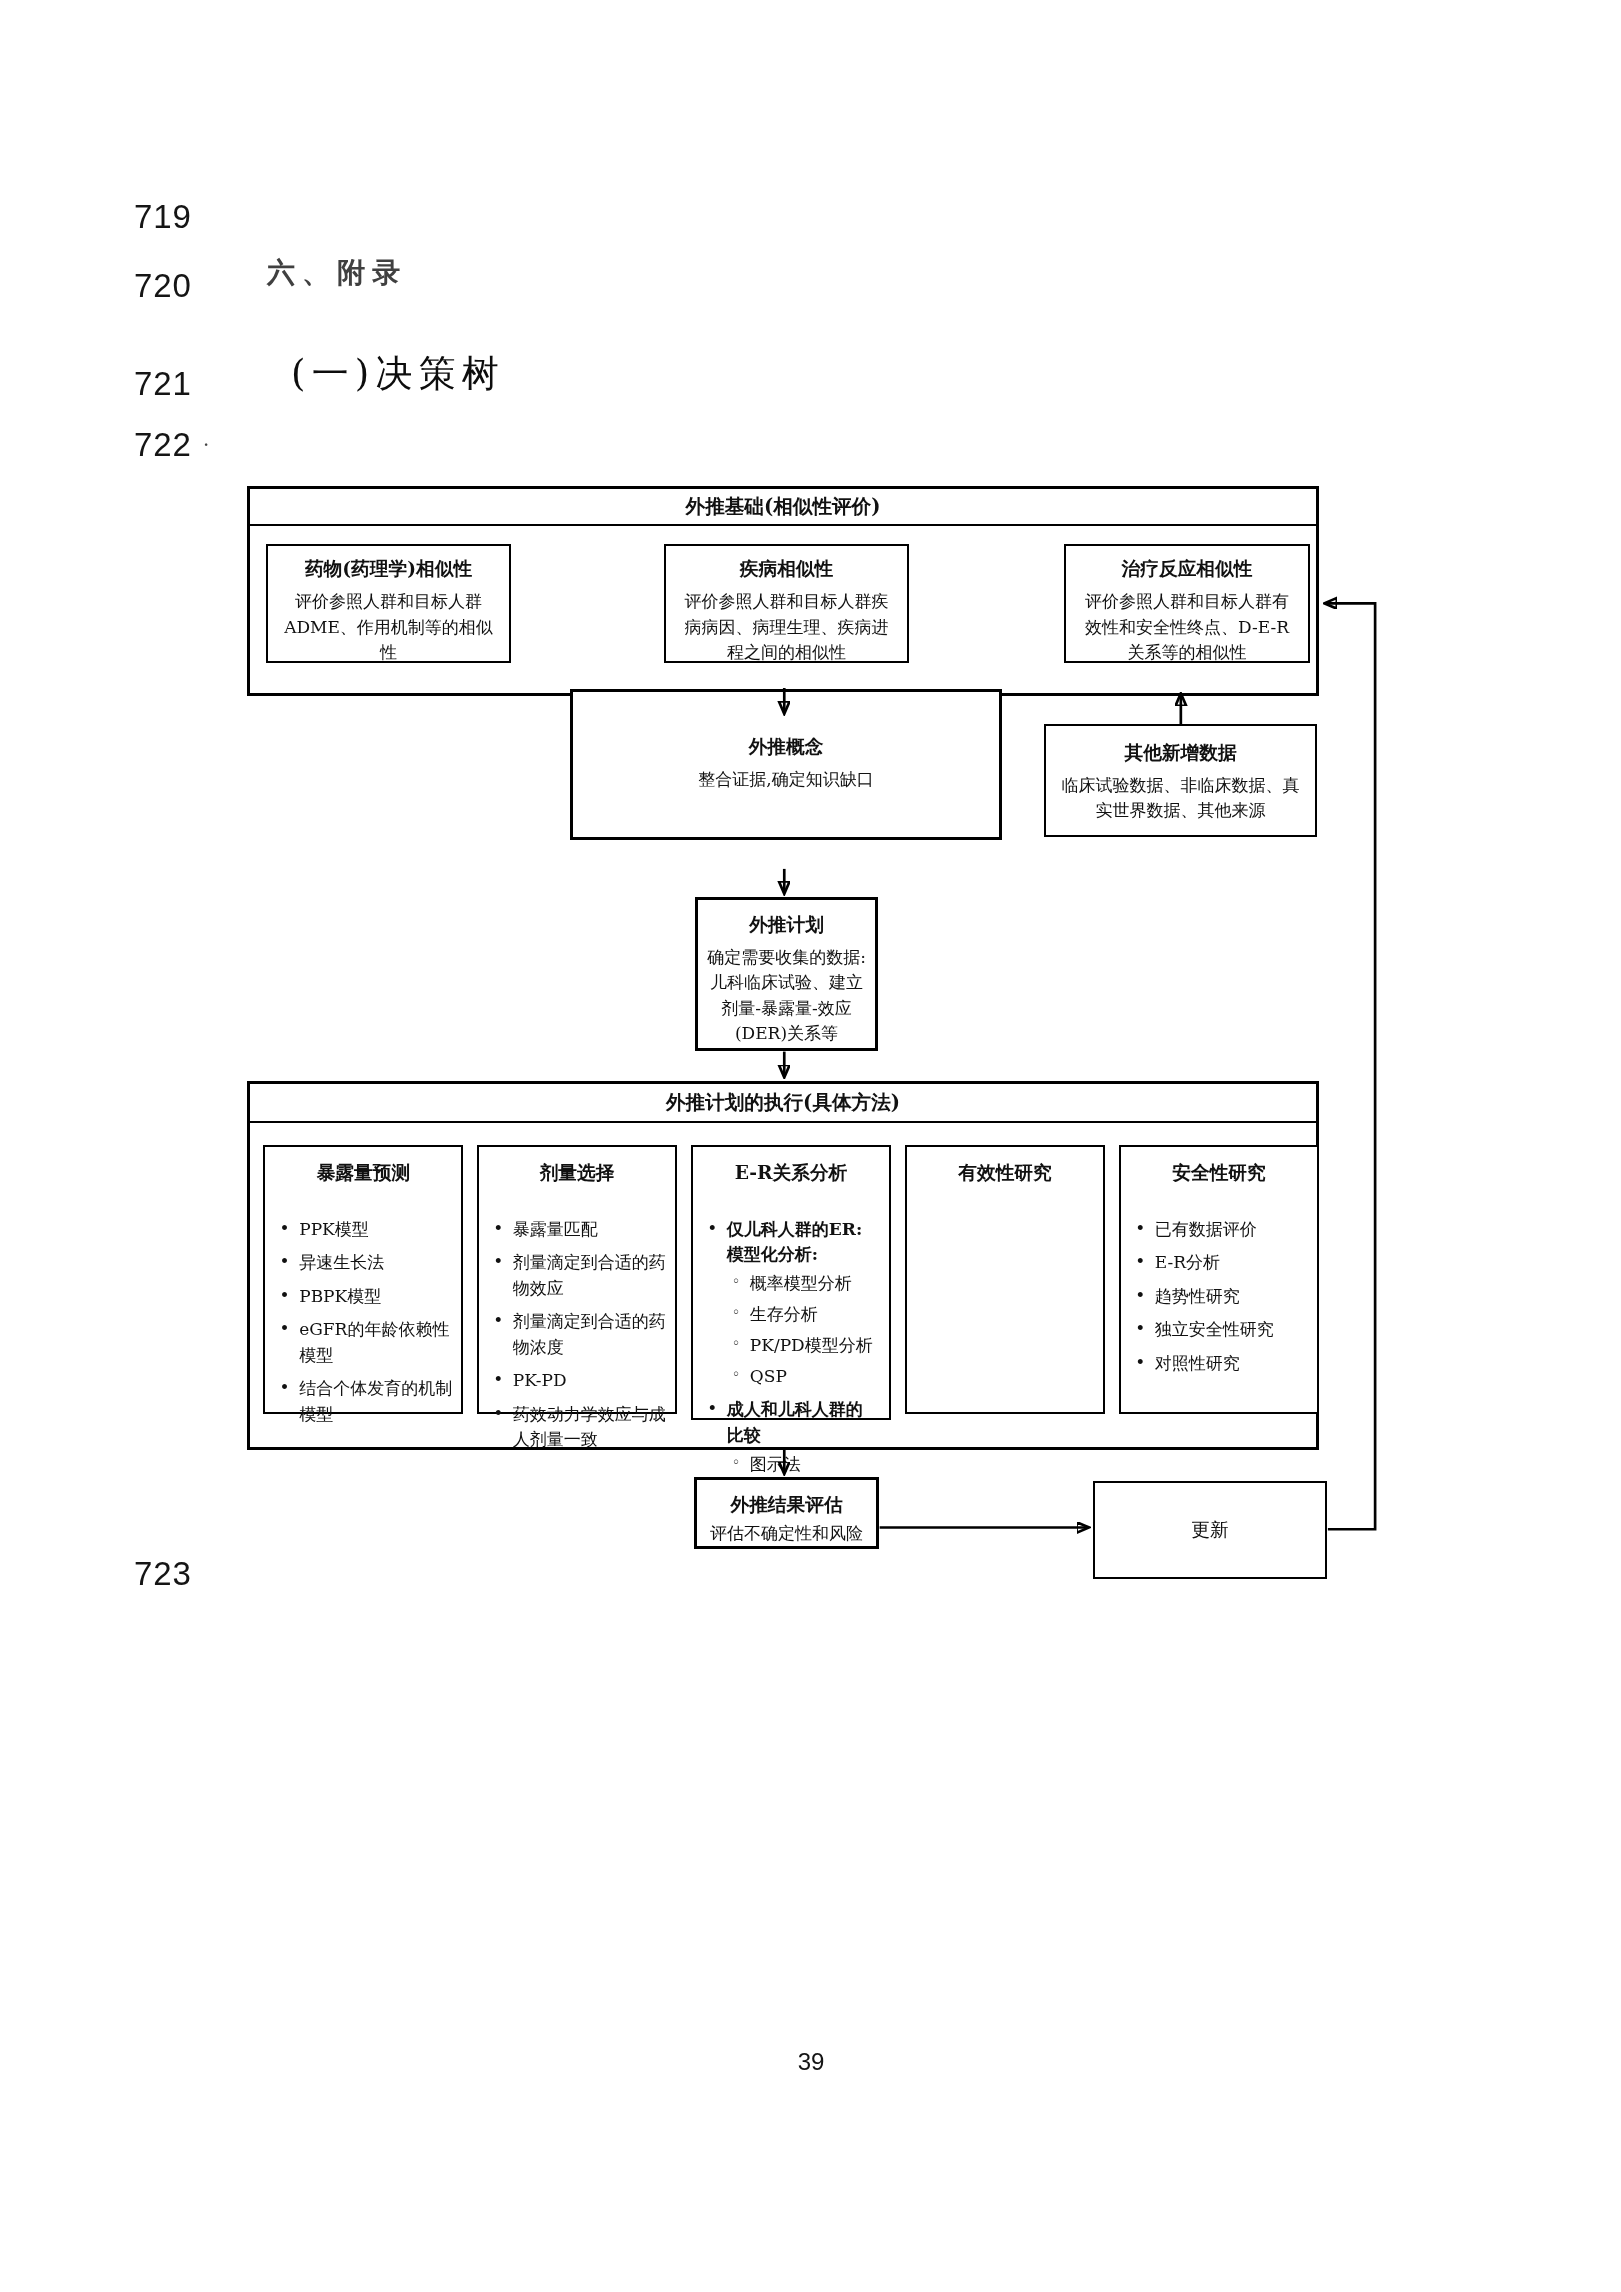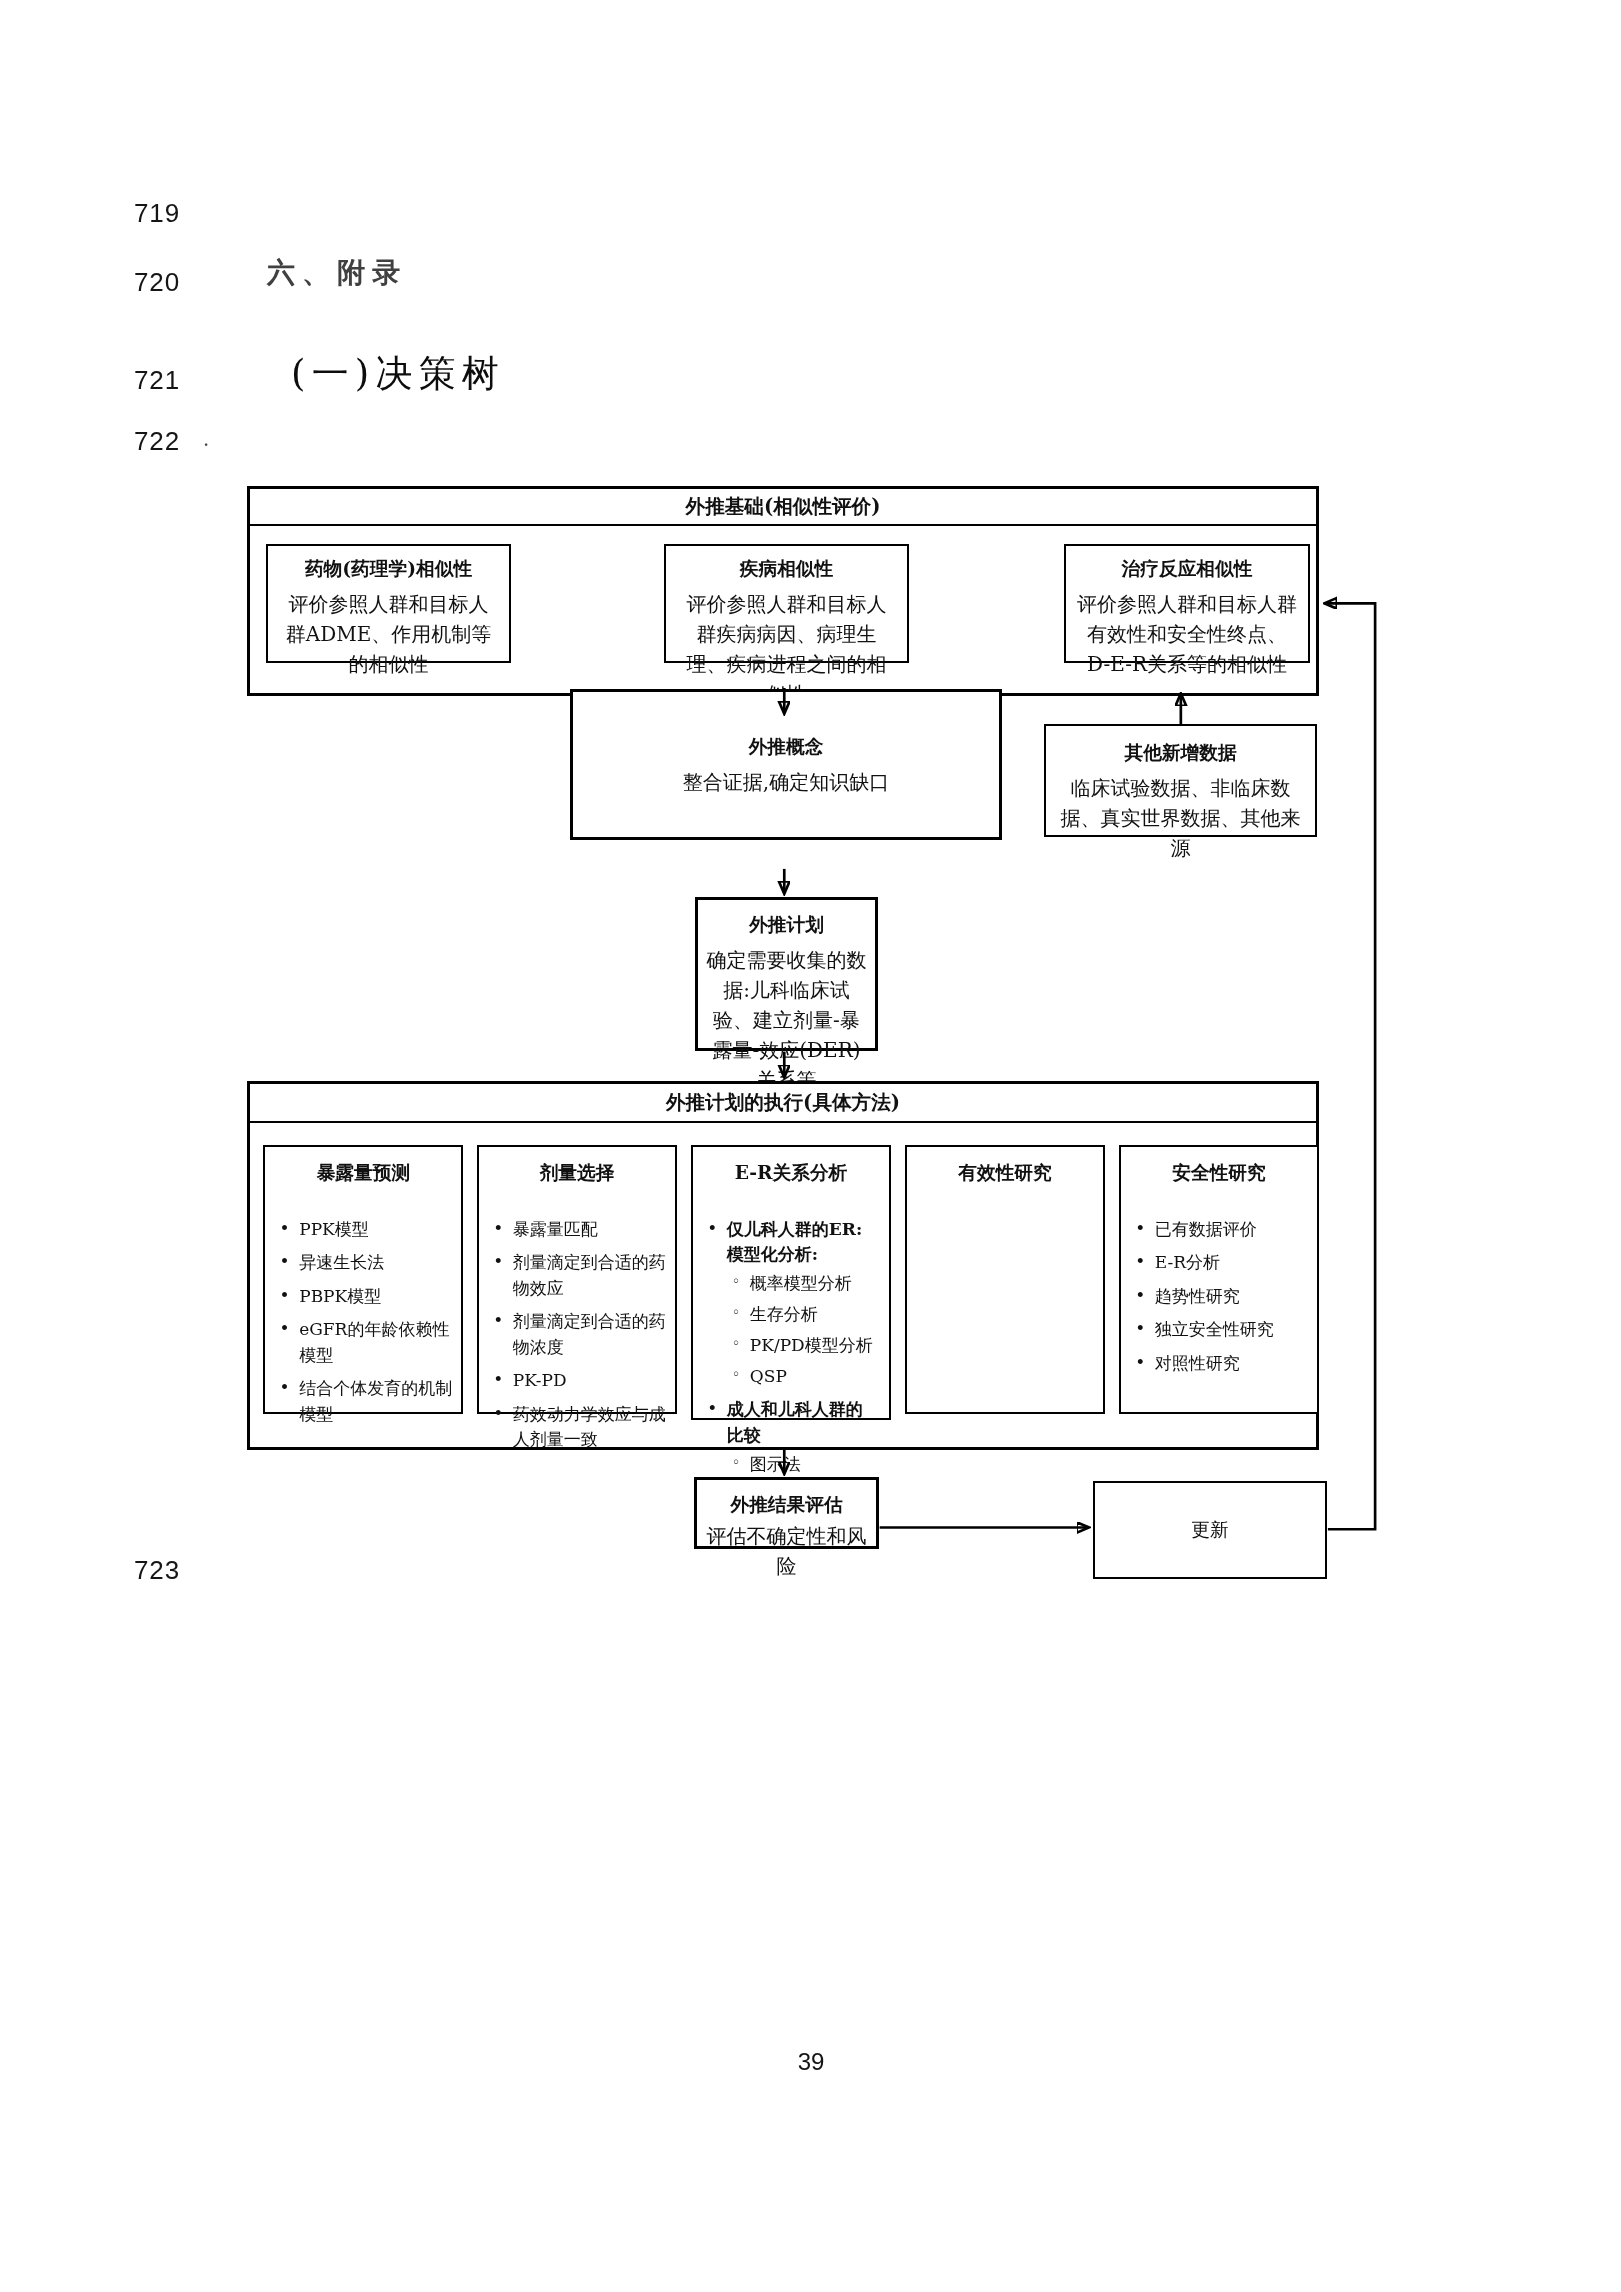--- a/index.html
+++ b/index.html
@@ -7,21 +7,21 @@
     position:relative;
     width:1622px;height:2293px;
     background:#ffffff;
     color:#111;
     font-family:"DejaVu Serif","Liberation Serif",serif;
     overflow:hidden;
   }
   .lineno{
     position:absolute;left:134px;width:80px;
     font-family:"Liberation Sans","DejaVu Sans",sans-serif;
-    font-size:26px;color:#151515;letter-spacing:0.9px;
+    font-size:33px;color:#151515;letter-spacing:0.9px;
   }
   .h1{
     position:absolute;left:267px;top:254px;
     font-size:28px;font-weight:bold;letter-spacing:7.1px;color:#404040;
   }
   .h2{
     position:absolute;left:291px;top:349px;
     font-size:37px;font-weight:500;letter-spacing:6.2px;color:#0d0d0d;
   }
   .stray{position:absolute;left:203px;top:428px;font-size:19.6px;color:#444;}
@@ -31,21 +31,21 @@
   }
   
   .fbox{position:absolute;background:#fff;border:2.7px solid #000;box-sizing:border-box;}
   .container{border-width:3.6px;}
   .band{
     box-sizing:border-box;width:100%;border-bottom:2.7px solid #000;
     display:flex;align-items:center;justify-content:center;
     font-size:19.6px;font-weight:bold;
   }
   .btitle{font-size:18.7px;font-weight:bold;text-align:center;line-height:1.45;}
-  .bbody{font-size:20px;text-align:center;line-height:1.5;margin-top:7.1px;padding:0 7.1px;}
+  .bbody{font-size:17px;text-align:center;line-height:1.5;margin-top:7.1px;padding:0 7.1px;}
   
   .col{position:absolute;background:#fff;border:2.7px solid #000;box-sizing:border-box;padding:10.7px 5.3px 5.3px 5.3px;}
   .col .btitle{margin-top:1.8px;}
   ul.blist{list-style:none;margin:30px 0 0 0;padding:0 3.6px 0 28.5px;font-size:17px;line-height:1.5;}
   ul.blist>li{position:relative;margin-bottom:8px;}
   ul.blist>li::before{content:"\2022";position:absolute;left:-19.6px;top:-0.9px;font-size:17px;}
   ul.sublist{list-style:none;margin:3.6px 0 0 0;padding:0 0 0 23px;}
   ul.sublist>li{position:relative;margin-bottom:5.3px;}
   ul.sublist>li::before{content:"\25E6";position:absolute;left:-18px;top:0px;font-size:14.3px;}
   .group-label{font-weight:bold;white-space:pre-line;}

